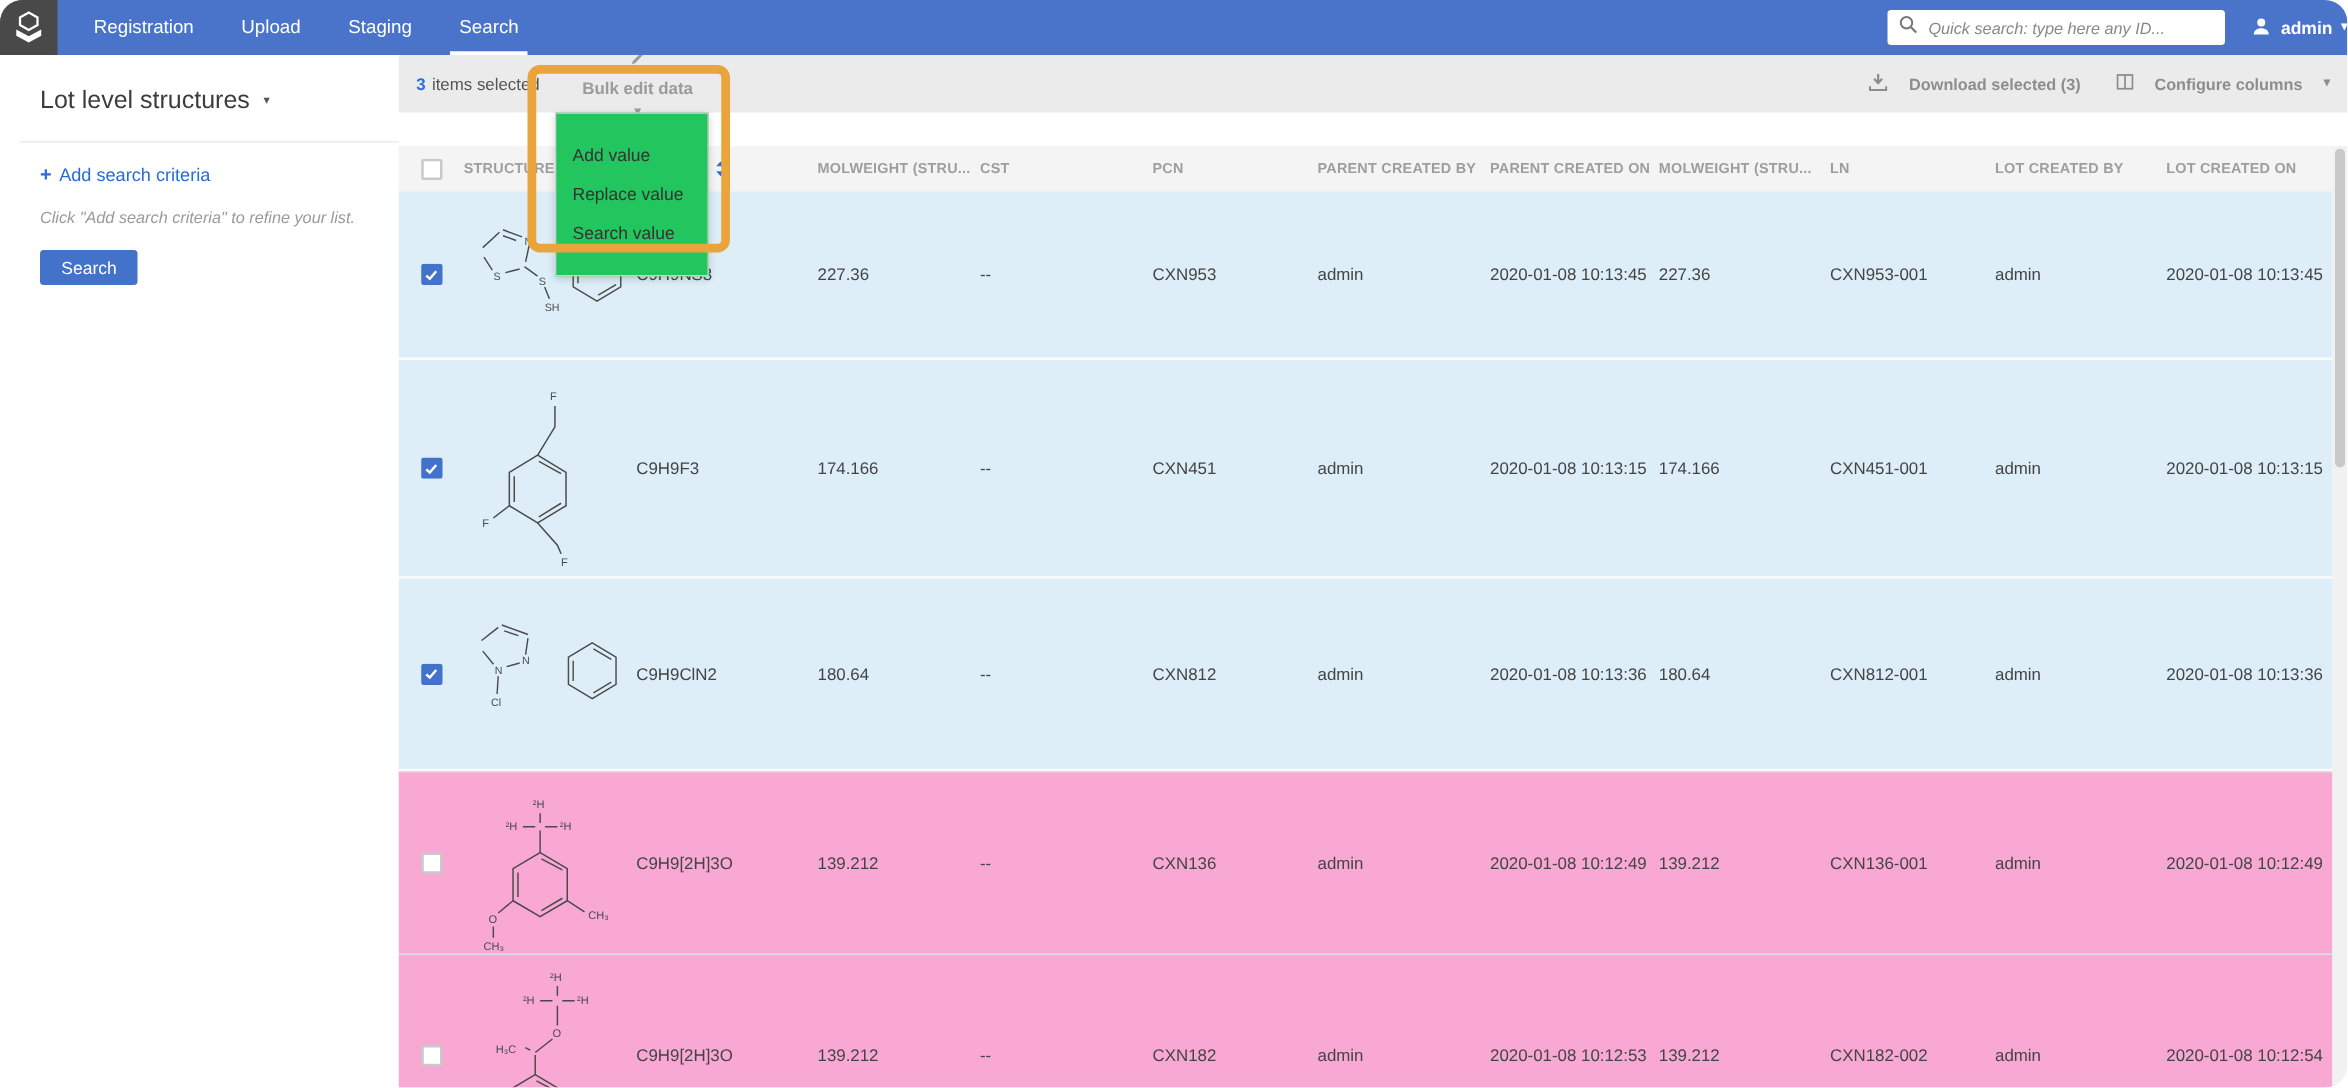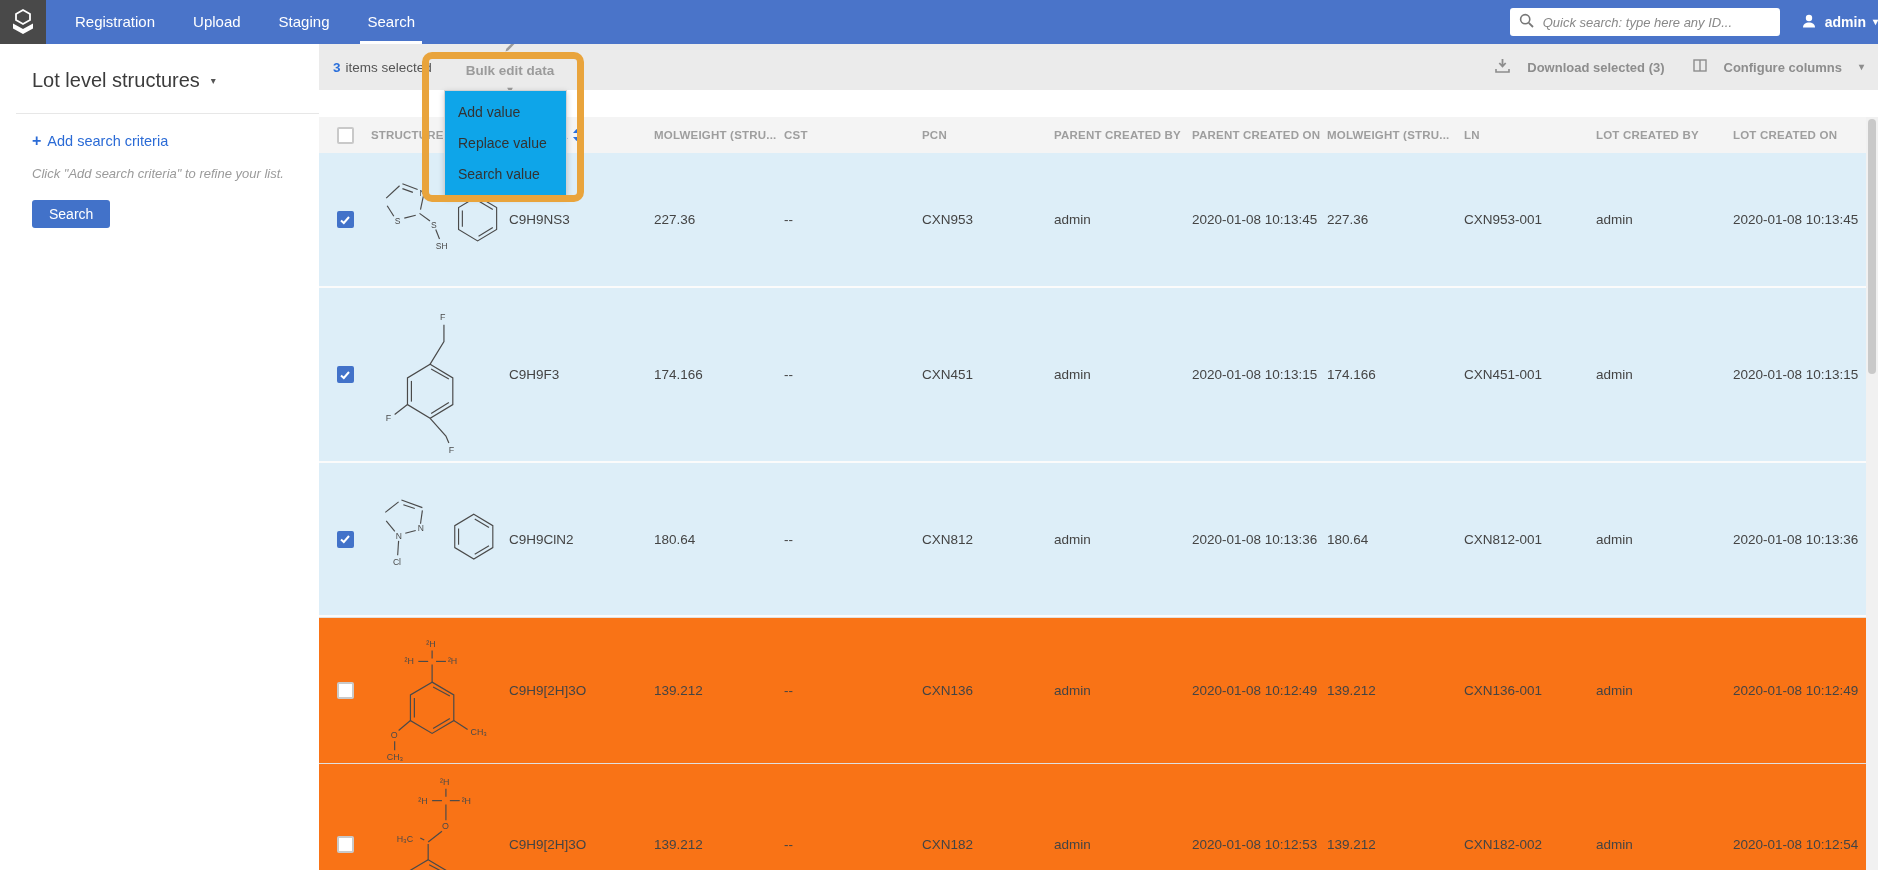--- a/index.html
+++ b/index.html
@@ -1,17 +1,17 @@
 <!DOCTYPE html>
 <html><head>
 <meta charset="utf-8">
 <style>
   html,body{margin:0;padding:0;background:#fff;}
   .app{position:relative;width:1878px;height:870px;overflow:hidden;
-       font-family:"Liberation Sans",sans-serif;background:#fff;}
+       font-family:"Liberation Sans",sans-serif;background:#fff;border-radius:18px;}
 
   
   .topnav{position:absolute;top:0;left:0;right:0;height:44px;background:#4a74c9;
           display:flex;align-items:center;z-index:30;}
   .logo{width:46px;height:44px;background:#494949;display:flex;align-items:center;justify-content:center;cursor:pointer;}
   .nav-items{display:flex;height:44px;margin-left:26px;gap:32px;}
   .nav-item{color:#fff;font-size:15px;line-height:44px;position:relative;padding:0 3px;cursor:pointer;white-space:nowrap;}
   .nav-item.active::after{content:"";position:absolute;left:-4px;right:-4px;bottom:0;height:3px;background:#fff;}
   .nav-right{margin-left:auto;display:flex;align-items:center;gap:20px;}
   .searchbox{display:flex;align-items:center;background:#fff;border-radius:3px;height:28px;width:252px;padding:0 9px;gap:7px;}
@@ -44,35 +44,35 @@
 
   
   .tablewrap{margin-top:27px;margin-right:12px;}
   .thead,.row{display:grid;
     grid-template-columns:52px 138px 145px 130px 138px 132px 138px 135px 137px 132px 137px 1fr;
     align-items:center;}
   .thead{height:36px;background:#f4f4f4;}
   .th{font-size:11.5px;font-weight:bold;color:#9e9e9e;letter-spacing:.2px;display:flex;align-items:center;gap:4px;
       overflow:hidden;white-space:nowrap;cursor:pointer;}
   .th.sorted{color:#2a6fdb;}
-  .row{overflow:hidden;background:#f97316;}
+  .row{overflow:hidden;background:#f9a8d4;}
   .row.selected{background:#ddeef8;border-bottom:2px solid #fbfbfb;}
   .row:not(.selected){border-top:1px solid #e0e0e0;}
   .td{font-size:13.5px;color:#444;overflow:hidden;white-space:nowrap;}
   .td-select{display:flex;justify-content:center;}
   .cb{width:17px;height:17px;border:2px solid #c9c9c9;border-radius:2px;background:#fff;box-sizing:border-box;
       display:flex;align-items:center;justify-content:center;cursor:pointer;}
   .cb.checked{background:#4272c9;border-color:#4272c9;}
   .td-structure{display:flex;align-items:center;height:100%;}
   .td-structure svg{display:block;}
   .mol-label{font-size:9px;fill:#4a4a4a;}
 
   
-  .menu{position:absolute;left:444px;top:90px;width:121px;background:#0ea5e9;border:1px solid #d2d2d2;
-        box-shadow:0 2px 6px rgba(0,0,0,.18);z-index:40;padding:6px 0;}
+  .menu{position:absolute;left:444px;top:90px;width:121px;background:#22c55e;border:1px solid #d2d2d2;
+        box-shadow:0 2px 6px rgba(0,0,0,.18);z-index:40;padding:18px 0;}
   .menu-item{height:31px;line-height:31px;padding:0 13px;font-size:14px;color:#333;cursor:pointer;}
 
   
   .annotation{position:absolute;left:422px;top:52px;width:162px;height:150px;border:7px solid #e9a43c;
               border-radius:10px;z-index:60;box-sizing:border-box;pointer-events:none;}
 
   
   .scrollbar{position:absolute;right:0;top:73px;bottom:0;width:12px;background:#f1f1f1;}
   .scroll-thumb{margin:2px 2px 0;width:8px;height:255px;background:#c9c9c9;border-radius:4px;}
 </style>

